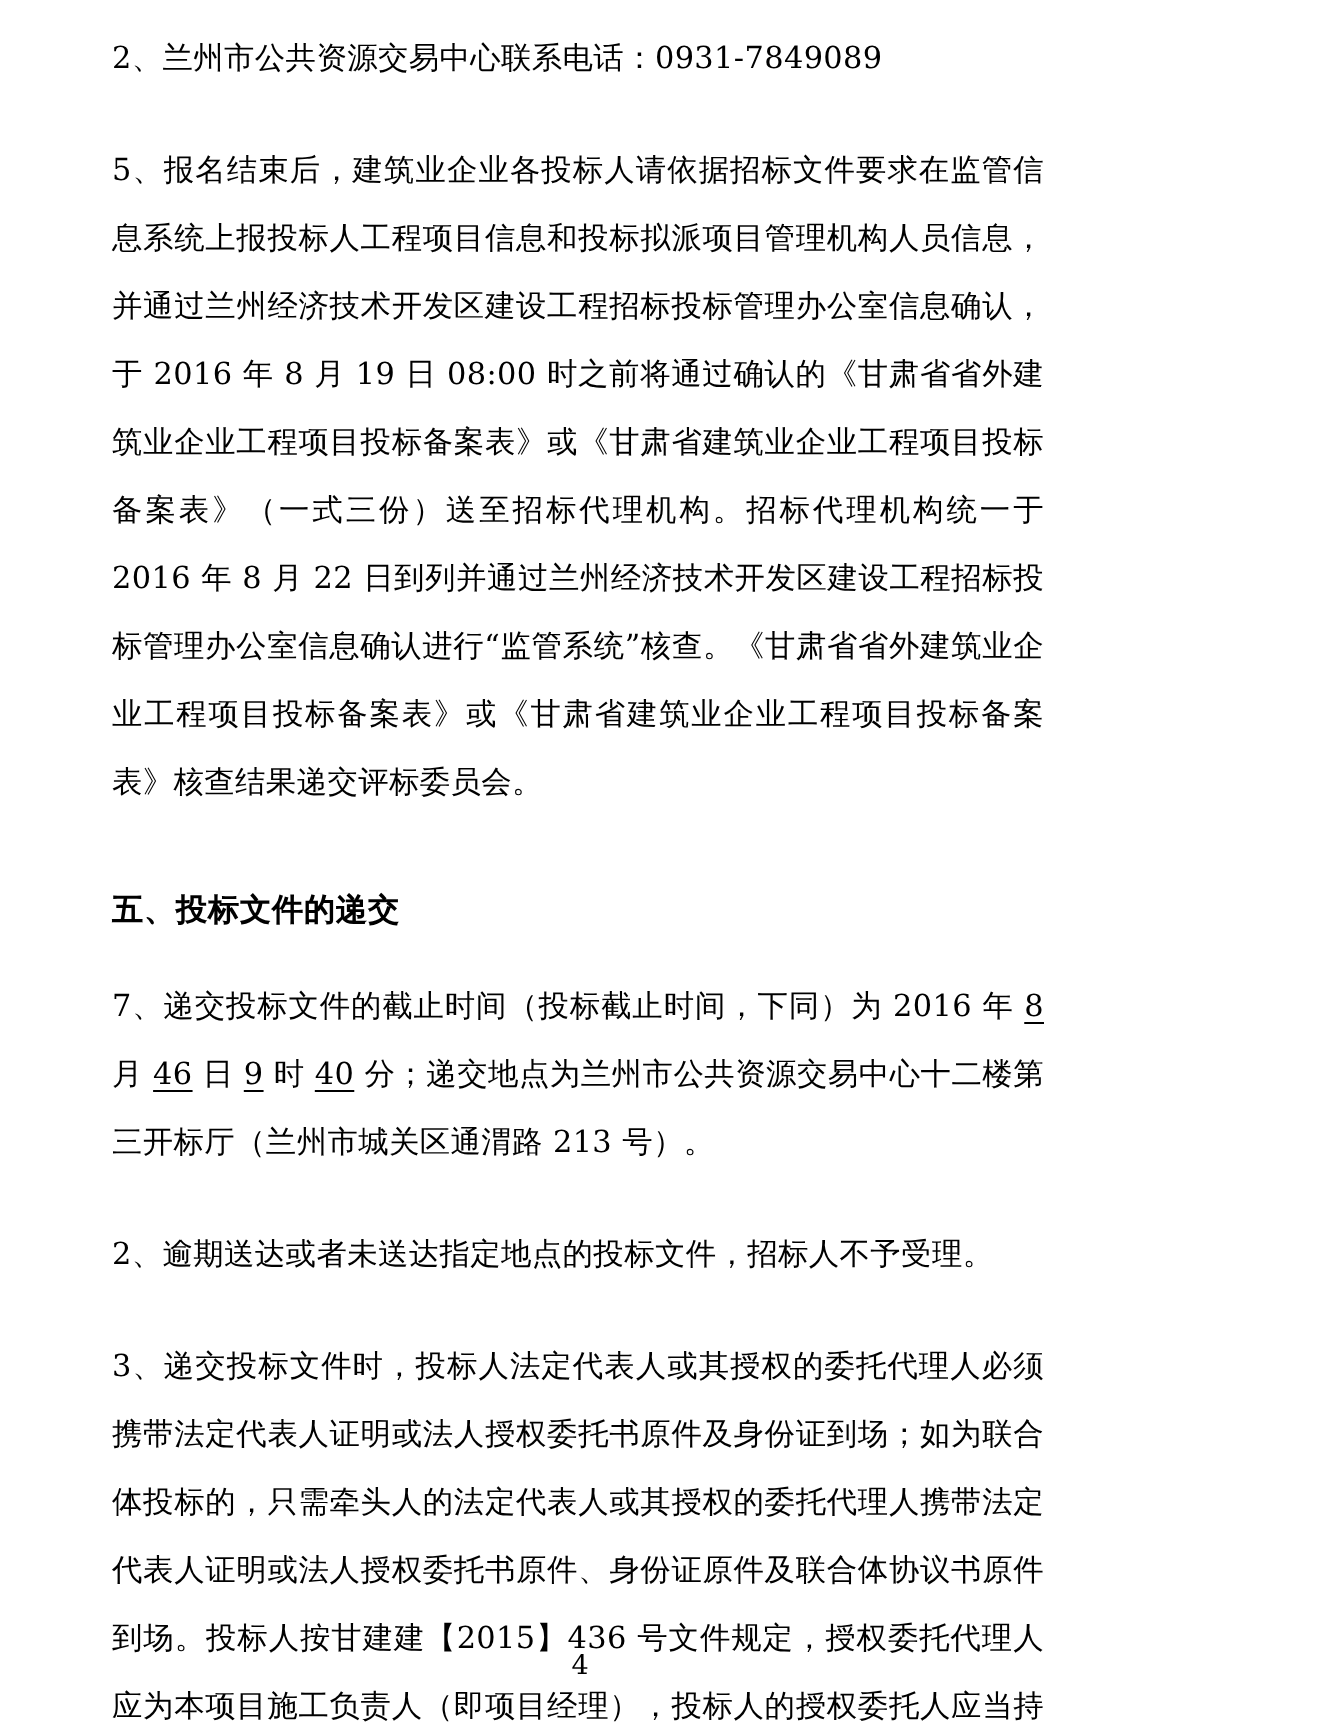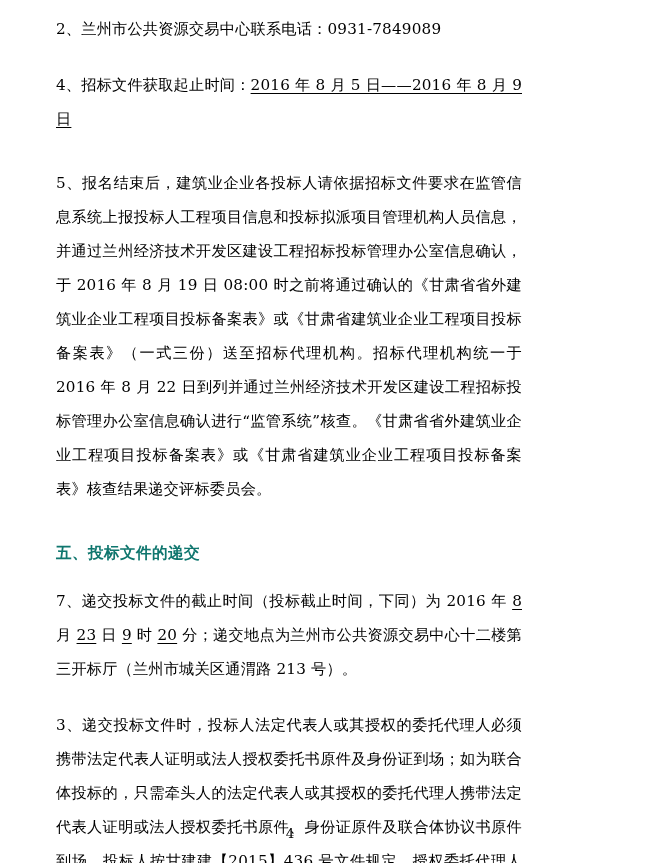--- a/index.html
+++ b/index.html
@@ -29,21 +29,21 @@
     text-justify: inter-ideograph;
     margin: 0 0 10px 0;
     letter-spacing: 0.2px;
   }
   .p-gap-lg { margin-bottom: 22px; }
   .p-gap-xl { margin-bottom: 30px; }
   .heading {
     font-size: 15.6px;
     line-height: 34px;
     font-weight: bold;
-    color: #0f766e;
+    color: #000000;
     margin: 16px 0 14px 0;
     letter-spacing: 0.4px;
   }
   .u {
     text-decoration: underline;
     text-underline-offset: 3px;
   }
   .pagenum {
     position: absolute;
     left: 0;
@@ -59,30 +59,28 @@
 </head>
 <body>
 
 <div class="page">
 
   <div class="spacer-top"></div>
 
   <p class="para p-gap-lg">2、兰州市公共资源交易中心联系电话：0931-7849089</p>
 
 
-  <p class="para p-gap-xl">
-    <span>4、招标文件获取起止时间：</span><span class="u">2016 年 8 月 5 日——2016 年 8 月 9 日</span>
-  </p>
 
   <p class="para p-gap-xl">5、报名结束后，建筑业企业各投标人请依据招标文件要求在监管信息系统上报投标人工程项目信息和投标拟派项目管理机构人员信息，并通过兰州经济技术开发区建设工程招标投标管理办公室信息确认，于 2016 年 8 月 19 日 08:00 时之前将通过确认的《甘肃省省外建筑业企业工程项目投标备案表》或《甘肃省建筑业企业工程项目投标备案表》（一式三份）送至招标代理机构。招标代理机构统一于 2016 年 8 月 22 日到列并通过兰州经济技术开发区建设工程招标投标管理办公室信息确认进行“监管系统”核查。《甘肃省省外建筑业企业工程项目投标备案表》或《甘肃省建筑业企业工程项目投标备案表》核查结果递交评标委员会。</p>
 
   <h2 class="heading">五、投标文件的递交</h2>
 
   <p class="para p-gap-lg">
-    <span>7、递交投标文件的截止时间（投标截止时间，下同）为 2016 年 </span><span class="u">8</span><span> 月 </span><span class="u">23</span><span> 日 </span><span class="u">9</span><span> 时 </span><span class="u">20</span><span> 分；递交地点为兰州市公共资源交易中心十二楼第三开标厅（兰州市城关区通渭路 213 号）。</span>
+    <span>7、递交投标文件的截止时间（投标截止时间，下同）为 2016 年 </span><span class="u">8</span><span> 月 </span><span class="u">46</span><span> 日 </span><span class="u">9</span><span> 时 </span><span class="u">40</span><span> 分；递交地点为兰州市公共资源交易中心十二楼第三开标厅（兰州市城关区通渭路 213 号）。</span>
   </p>
 
+  <p class="para p-gap-lg">2、逾期送达或者未送达指定地点的投标文件，招标人不予受理。</p>
 
   <p class="para">3、递交投标文件时，投标人法定代表人或其授权的委托代理人必须携带法定代表人证明或法人授权委托书原件及身份证到场；如为联合体投标的，只需牵头人的法定代表人或其授权的委托代理人携带法定代表人证明或法人授权委托书原件、身份证原件及联合体协议书原件到场。投标人按甘建建【2015】436 号文件规定，授权委托代理人应为本项目施工负责人（即项目经理），投标人的授权委托人应当持本人身份证和授权委托书原件参加开标会议，否则视为自动放弃。</p>
 
   <div class="pagenum">4</div>
 
 </div>
 
 </body></html>

